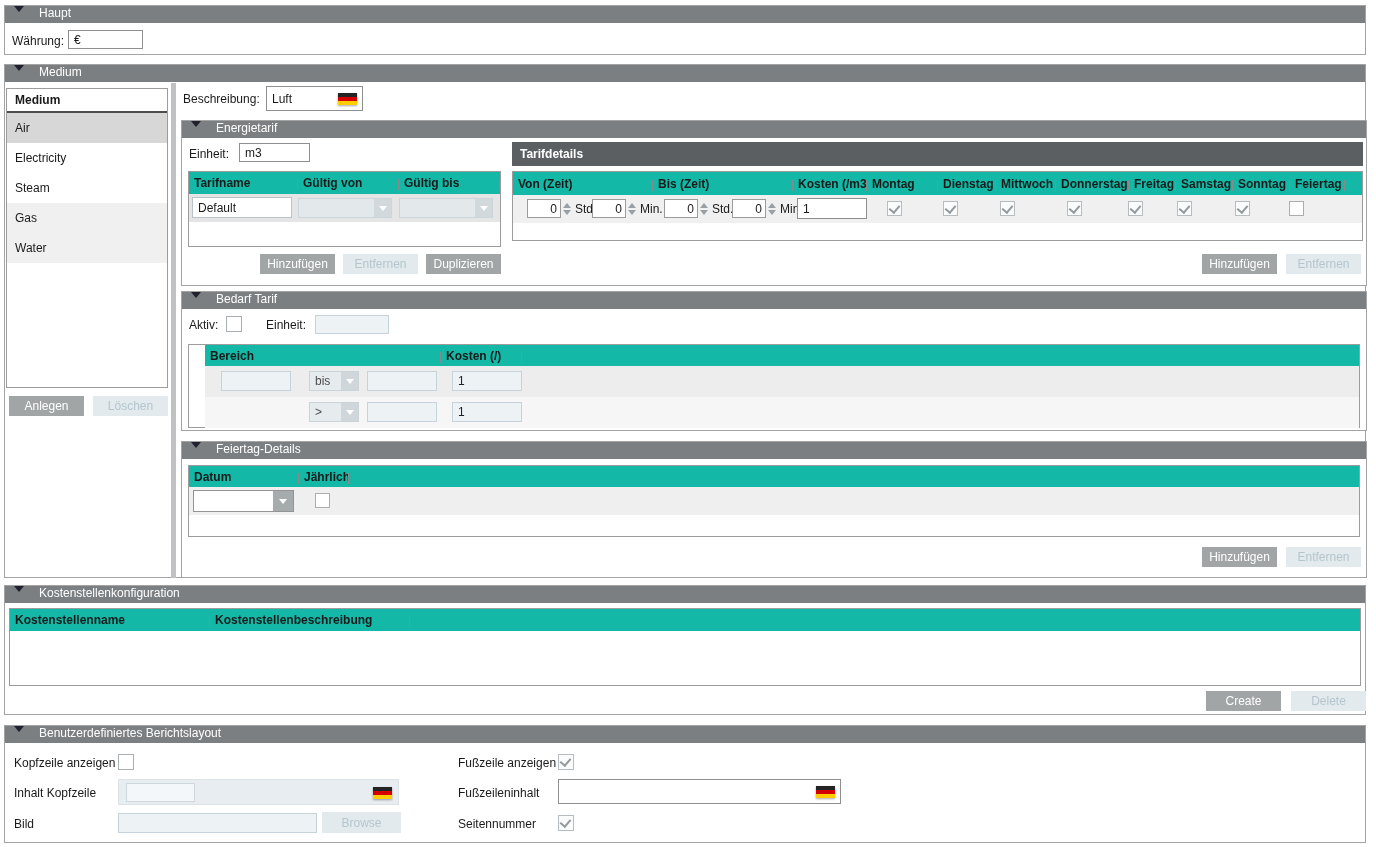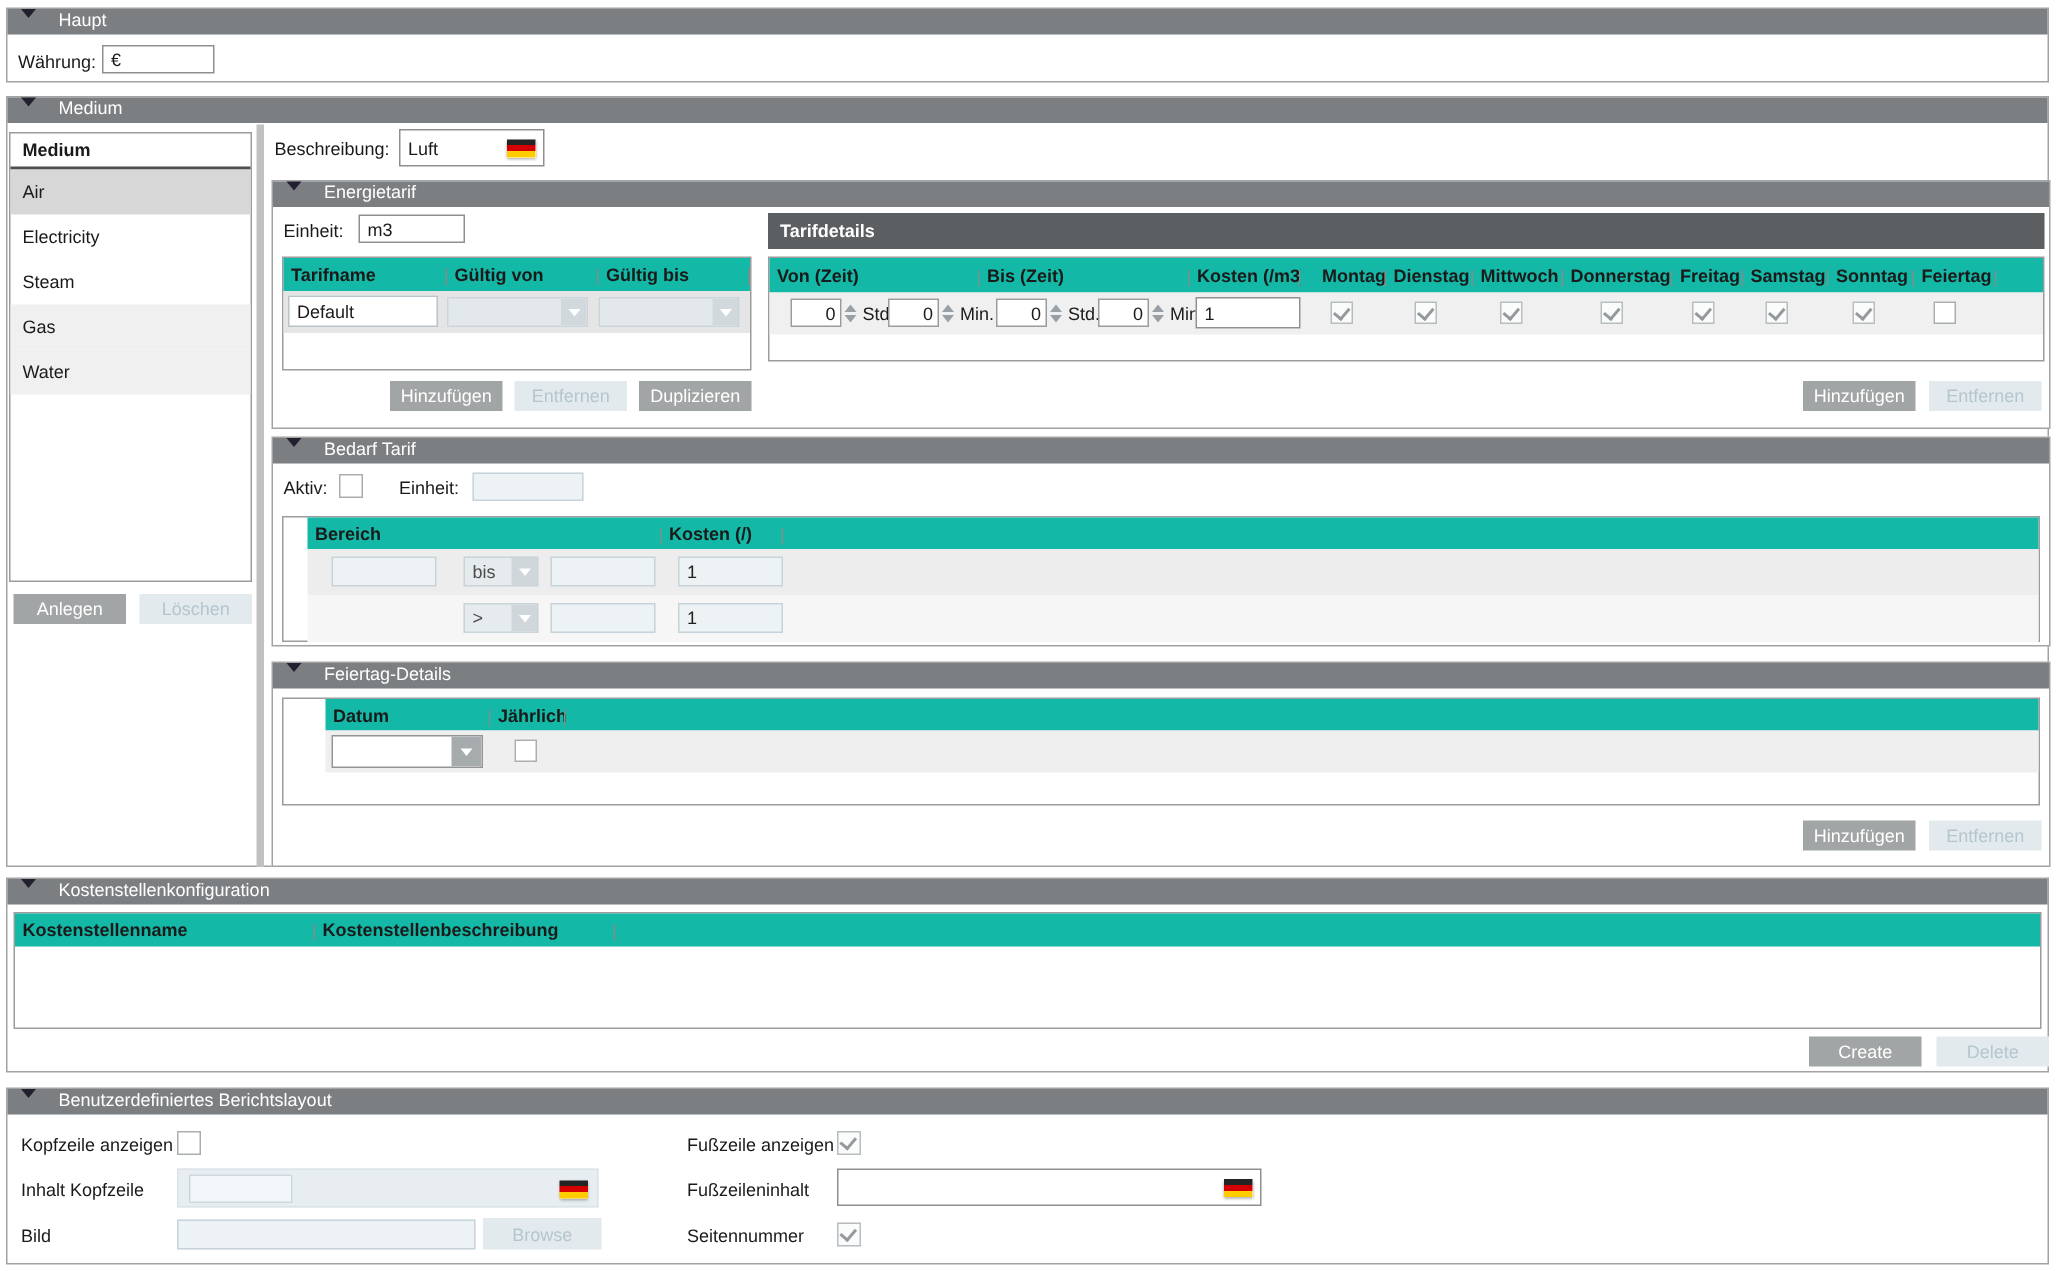--- a/index.html
+++ b/index.html
@@ -124,21 +124,21 @@
       <div class="btn on" style="left:78px;top:133px;">Hinzufügen</div>
       <div class="btn off" style="left:161px;top:133px;">Entfernen</div>
       <div class="btn on" style="left:244px;top:133px;">Duplizieren</div>
 
       <div class="panel-hdr abs" style="left:330px;top:21px;width:851px;height:24px;">Tarifdetails</div>
       <div class="tbl" style="left:330px;top:50px;width:851px;height:70px;">
         <div class="thr" style="height:23px;">
           <div class="th" style="width:140px;">Von (Zeit)</div>
           <div class="th" style="width:140px;">Bis (Zeit)</div>
           <div class="th" style="width:74px;">Kosten (/m3)</div>
-          <div class="th" style="width:57px;text-align:right;">Montag</div>
+          <div class="th" style="width:71px;">Montag</div>
           <div class="th" style="width:58px;">Dienstag</div>
           <div class="th" style="width:60px;">Mittwoch</div>
           <div class="th" style="width:73px;">Donnerstag</div>
           <div class="th" style="width:47px;">Freitag</div>
           <div class="th" style="width:57px;">Samstag</div>
           <div class="th" style="width:57px;">Sonntag</div>
           <div class="th" style="width:55px;">Feiertag</div>
         </div>
         <div class="trow" style="height:28px;background:#f0f0f0;">
           <div class="spin" style="left:14px;top:4px;">
@@ -239,21 +239,21 @@
           </div>
         </div>
       </div>
     </div>
 
     <div class="sec" style="left:176px;top:376px;width:1186px;height:137px;">
       <div class="sec-hdr">
         <i class="tri"></i>
         <span class="lbl">Feiertag-Details</span>
       </div>
-      <div class="tbl" style="left:6px;top:23px;width:1172px;height:72px;padding-left:28px;">
+      <div class="tbl" style="left:6px;top:23px;width:1172px;height:72px;">
         <div class="thr" style="height:21px;">
           <div class="th" style="width:110px;">Datum</div>
           <div class="th" style="width:50px;">Jährlich</div>
         </div>
         <div class="trow" style="height:28px;background:#efefef;">
           <div class="combo white" style="left:4px;top:3px;width:101px;height:22px;">
             <span class="cval"></span>
             <span class="cbtn" style="width:20px;">
                 <i class="ar"></i>
               </span>

